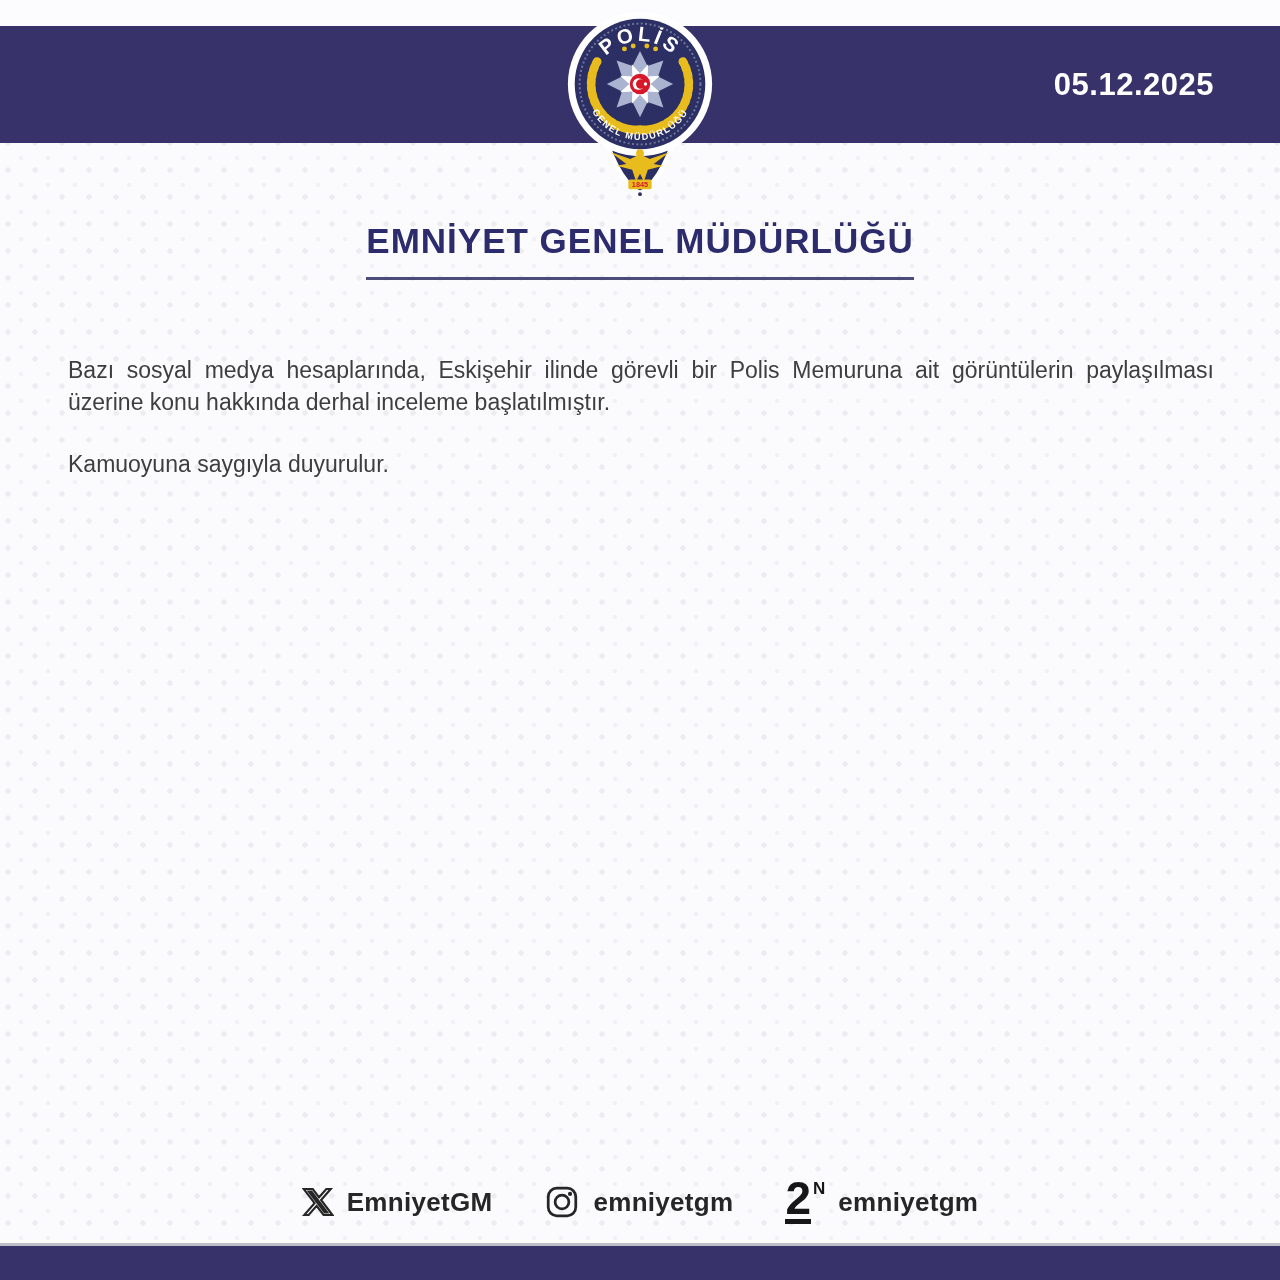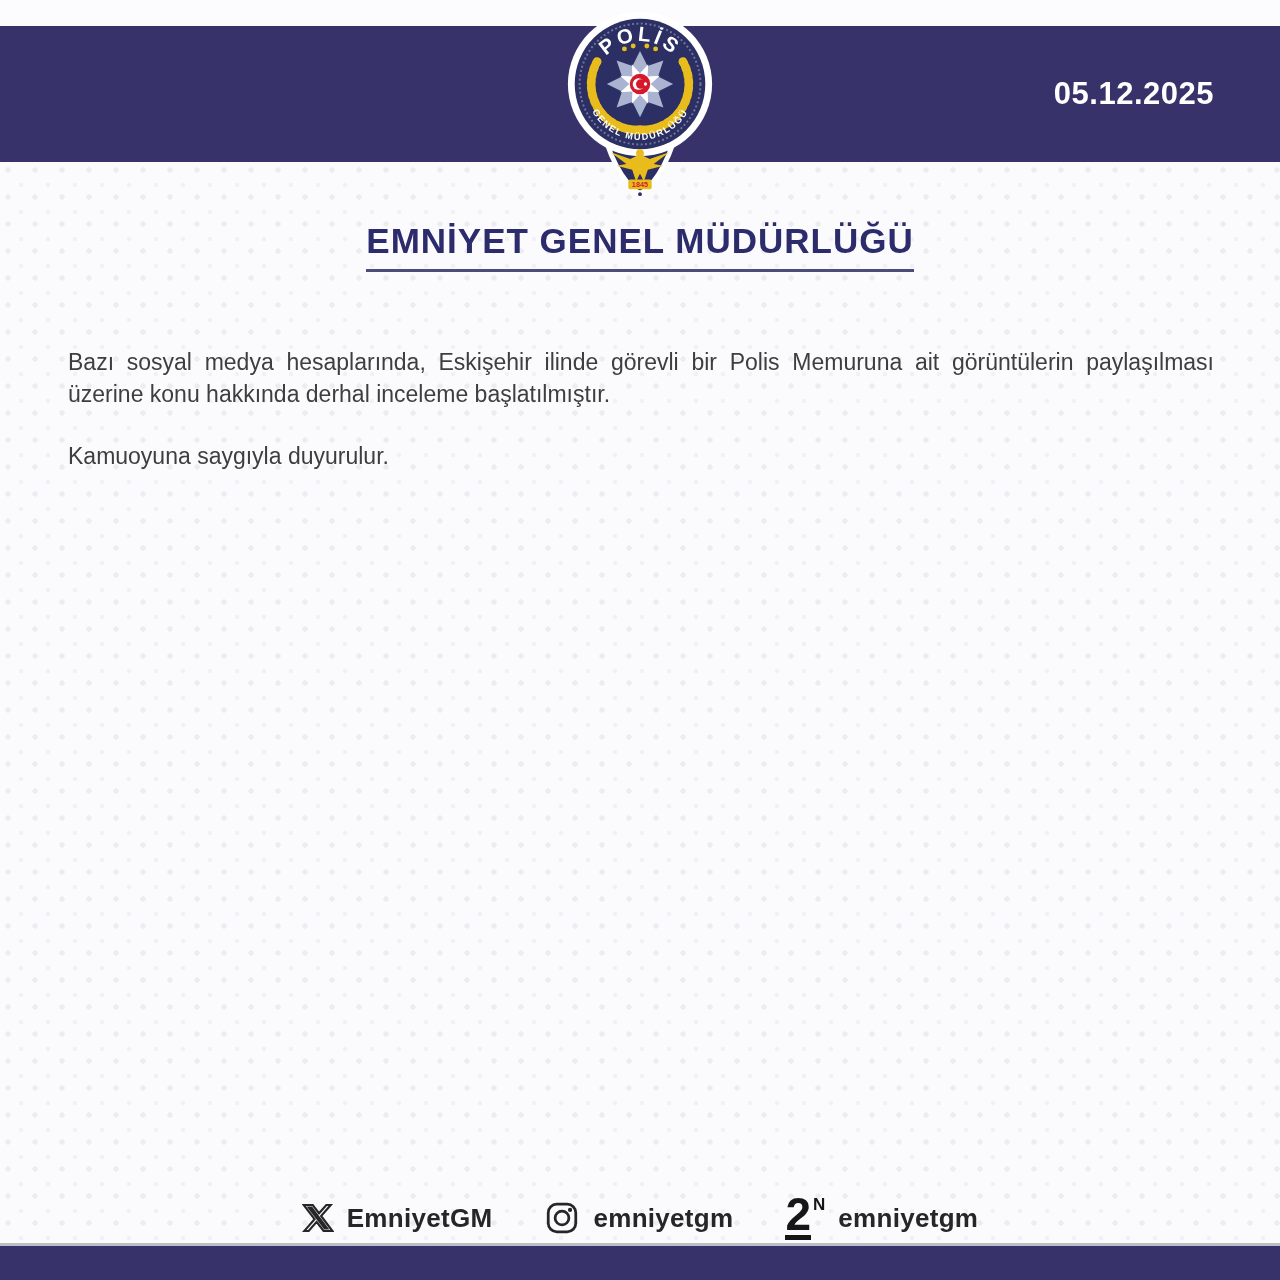--- a/index.html
+++ b/index.html
@@ -21,21 +21,21 @@
   .top-strip {
     position: absolute;
     top: 0; left: 0; right: 0;
     height: 26px;
     background: #fcfcfe;
   }
 
   .header-bar {
     position: absolute;
     top: 26px; left: 0; right: 0;
-    height: 136px;
+    height: 117px;
     background: #37336a;
   }
 
   .date {
     position: absolute;
     right: 66px;
     top: 50%;
     transform: translateY(-50%);
     color: #ffffff;
     font-size: 31px;
@@ -61,21 +61,21 @@
   }
 
   .title {
     display: inline-block;
     margin-top: 78px;
     font-size: 35px;
     font-weight: 800;
     letter-spacing: 1px;
     color: #2c2b6c;
     border-bottom: 3px solid #4c4b79;
-    padding-bottom: 8px;
+    padding-bottom: 16px;
   }
 
   .subtitle {
     margin-top: 20px;
     font-size: 30px;
     font-weight: 800;
     letter-spacing: 1px;
     color: #e11d26;
   }
 
@@ -86,21 +86,21 @@
   .body-text p {
     font-size: 23px;
     line-height: 1.4;
     color: #3e3e3e;
     margin-bottom: 30px;
   }
 
   .footer-social {
     position: absolute;
     left: 0; right: 0;
-    bottom: 40px;
+    bottom: 56px;
     display: flex;
     justify-content: center;
     align-items: center;
     gap: 52px;
   }
   .social-item {
     display: flex;
     align-items: center;
     gap: 13px;
     cursor: pointer;

